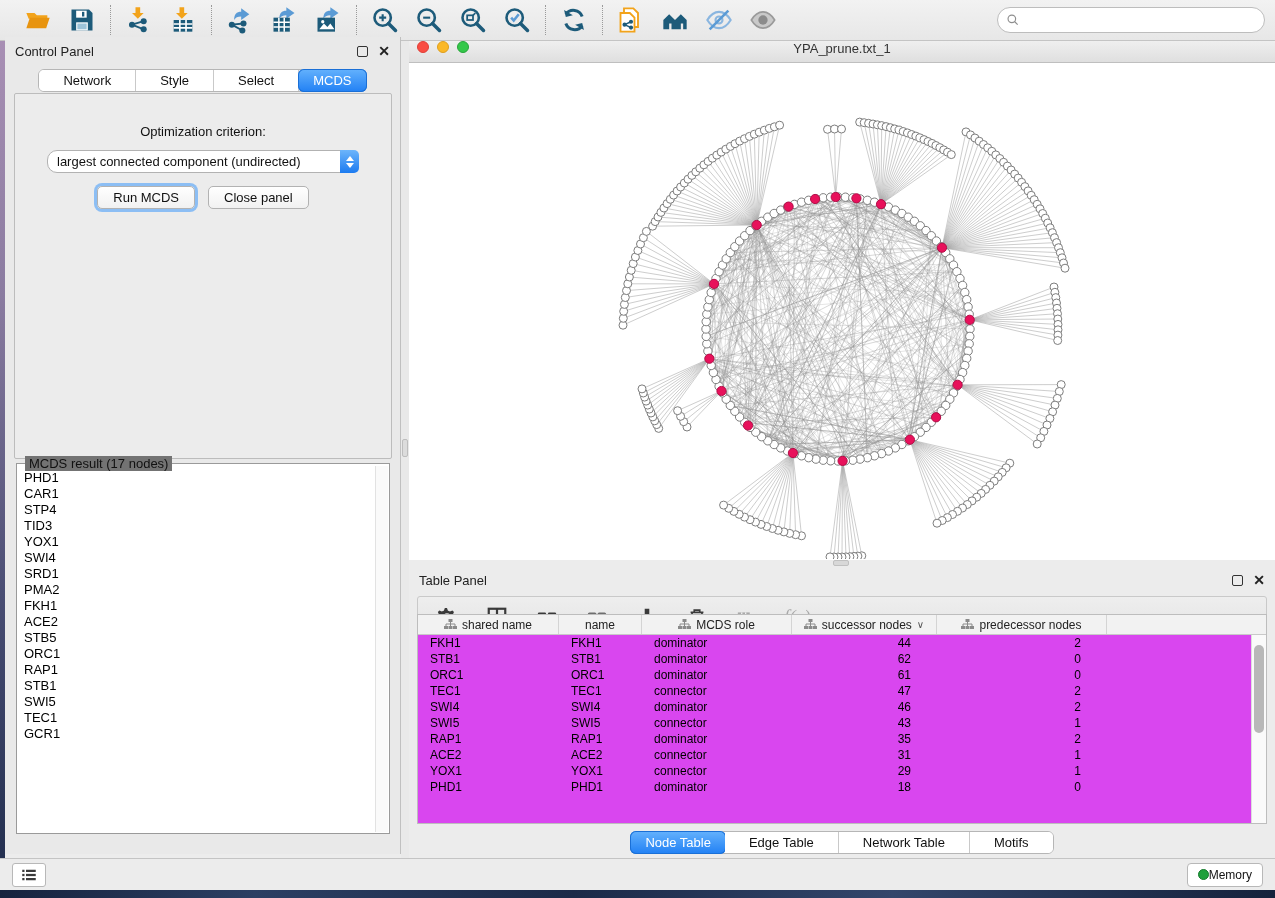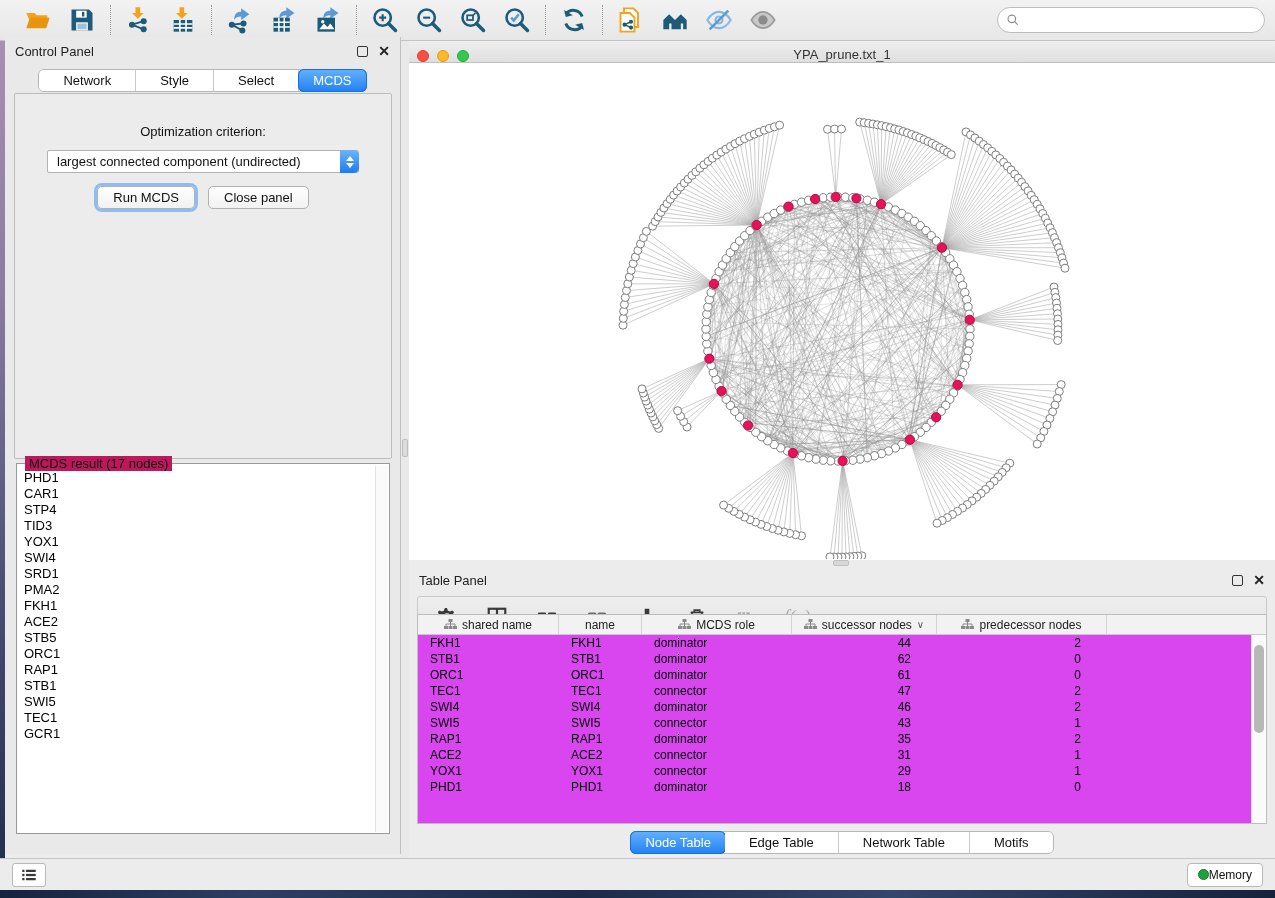--- a/index.html
+++ b/index.html
@@ -40,53 +40,53 @@
   .seg { padding:3px 24px; font-size:13px; color:#111; border-right:1px solid #c9c9c9; cursor:pointer; background:#fff; }
   .seg:first-child { border-radius:5px 0 0 5px; }
   .seg:last-child { border-right:none; border-radius:0 5px 5px 0; }
   .seg.active { background:linear-gradient(#64b2fd,#2180f4); color:#fff; border-radius:6px;
     margin:-1px; padding:4px 15px; border:none; box-shadow:0 0 0 1px #1a6fd6 inset; }
 
   #cp-content { position:absolute; left:9px; top:56px; width:378px; height:366px;
     background:#ececec; border:1px solid #bcbcbc; border-radius:2px; }
   #opt-label { text-align:center; margin-top:30px; font-size:13px; color:#111; }
   #opt-select { margin:11px auto 0 auto; width:312px; height:23px; background:#fff;
-    border:1px solid #b2b2b2; border-radius:2px; display:flex; align-items:center; cursor:pointer; }
+    border:1px solid #b2b2b2; border-radius:10px; display:flex; align-items:center; cursor:pointer; }
   #opt-select .sel-text { flex:1; font-size:13px; padding-left:9px; color:#111; white-space:nowrap; }
   .stepper { width:19px; height:23px; margin:-1px; border-radius:0 5px 5px 0;
     background:linear-gradient(#6cb5fb,#1d7bf0); display:flex; flex-direction:column;
     align-items:center; justify-content:center; gap:2px; }
   .stepper .up { width:0; height:0; border-left:4px solid transparent; border-right:4px solid transparent; border-bottom:5px solid #fff; }
   .stepper .down { width:0; height:0; border-left:4px solid transparent; border-right:4px solid transparent; border-top:5px solid #fff; }
   #cp-buttons { display:flex; justify-content:center; gap:13px; margin-top:13px; }
   .btn { font-size:13px; color:#111; background:linear-gradient(#ffffff,#f1f1f1);
     border:1px solid #b2b2b2; border-radius:5px; padding:3px 15px; cursor:pointer; }
   .btn.focused { box-shadow:0 0 0 3px rgba(62,153,252,.55); }
 
   #mcds-group { position:absolute; left:11px; top:426px; width:374px; height:371px;
     border:1px solid #9a9a9a; background:#fff; }
-  #mcds-legend { position:absolute; top:-8px; left:8px; background:#be185d; padding:0 4px;
+  #mcds-legend { position:absolute; top:-8px; left:8px; background:#737373; padding:0 4px;
     font-size:13px; color:#111; }
   #mcds-list { position:absolute; left:1px; top:6px; right:14px; bottom:1px; overflow:hidden; }
   .mcds-item { font-size:13px; line-height:16px; padding-left:6px; color:#000; cursor:default; }
   #mcds-scroll { position:absolute; top:2px; right:1px; width:13px; bottom:1px;
     background:#fafafa; border-left:1px solid #e2e2e2; }
 
   
   #v-splitter { position:absolute; left:401px; top:41px; width:8px; height:817px; background:#e9e9e9; cursor:col-resize; }
   #v-splitter .grip { position:absolute; left:1px; top:398px; width:6px; height:18px;
     background:#dcdcdc; border:1px solid #bdbdbd; border-radius:2px; }
   #h-splitter { position:absolute; left:409px; top:560px; width:866px; height:6px; background:#ececec; cursor:row-resize; }
   #h-splitter .grip { position:absolute; left:424px; top:0px; width:16px; height:6px;
     background:#d8d8d8; border:1px solid #c0c0c0; border-radius:2px; }
 
   
   #network-view { position:absolute; left:409px; top:41px; width:866px; height:519px; background:#fff; }
   #net-titlebar { height:22px; background:linear-gradient(#efefef,#dfdfdf);
-    border-bottom:1px solid #bfbfbf; display:flex; align-items:flex-end; padding:0 8px; position:relative; }
+    border-bottom:1px solid #bfbfbf; display:flex; align-items:flex-start; padding:0 8px; position:relative; }
   .lights { display:flex; gap:8px; }
   .light { width:12px; height:12px; border-radius:50%; cursor:pointer; }
   .light.red { background:#fa4d43; border:1px solid #df3f38; }
   .light.yellow { background:#fbb827; border:1px solid #de9f1e; }
   .light.green { background:#34c84a; border:1px solid #27a53a; }
   #net-title { position:absolute; left:0; right:0; text-align:center; font-size:13px; color:#333; }
   #graph-svg { display:block; width:866px; height:496px; }
 
   
   #table-panel { position:absolute; left:409px; top:566px; width:866px; height:292px; background:#ececec; }

